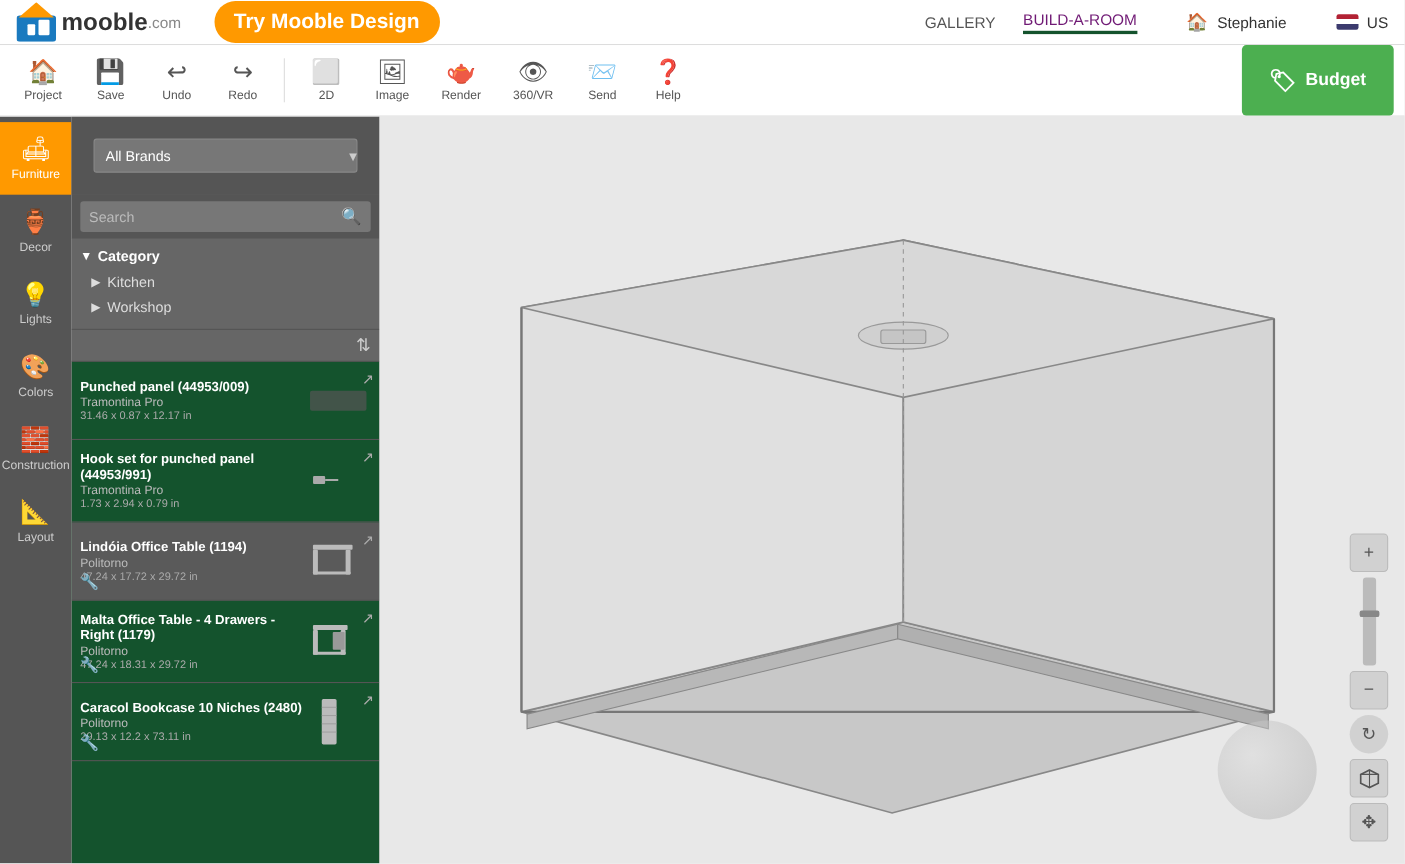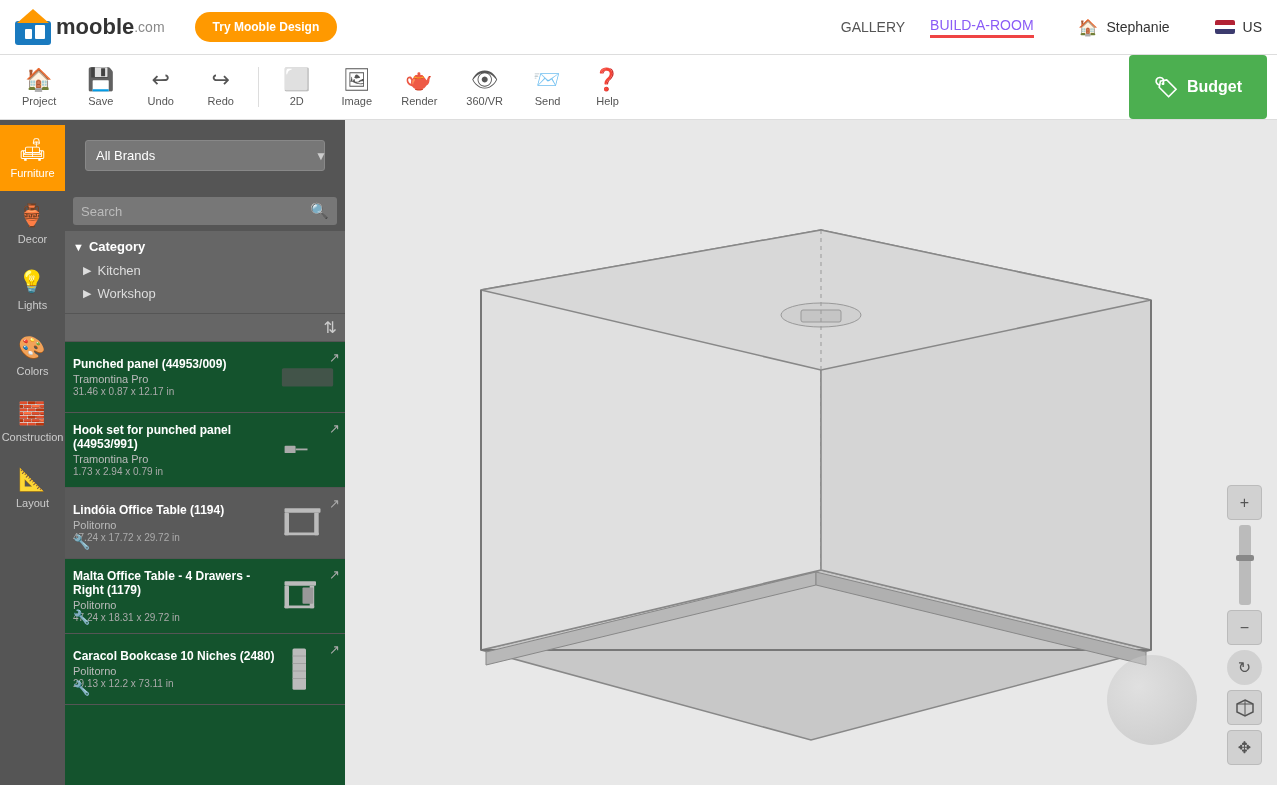--- a/index.html
+++ b/index.html
@@ -1,20 +1,20 @@
 <!DOCTYPE html>
 <html><head>
   <meta charset="utf-8">
   <style>
     * { box-sizing: border-box; margin: 0; padding: 0; }
     body { font-family: Arial, sans-serif; background: #f0f0f0; width: 1277px; height: 785px; overflow: hidden; display: flex; flex-direction: column; }
 
     
     .top-nav {
-      height: 55px;
+      height: 41px;
       background: #fff;
       display: flex;
       align-items: center;
       padding: 0 15px;
       border-bottom: 1px solid #ddd;
       flex-shrink: 0;
     }
     .logo-area {
       display: flex;
       align-items: center;
@@ -26,34 +26,34 @@
       margin-right: 5px;
     }
     .logo-text { font-size: 22px; font-weight: bold; color: #333; }
     .logo-com { font-size: 14px; color: #888; }
     .try-btn {
       background: #f90;
       color: #fff;
       border: none;
       border-radius: 20px;
       padding: 8px 18px;
-      font-size: 12px;
+      font-size: 19px;
       font-weight: bold;
       cursor: pointer;
       margin-right: auto;
     }
     .nav-links { display: flex; align-items: center; gap: 25px; }
     .nav-link {
       font-size: 14px;
       color: #555;
       cursor: pointer;
       text-decoration: none;
       font-weight: 500;
     }
-    .nav-link.active { color: #8b5cf6; border-bottom: 3px solid #ef4444; padding-bottom: 2px; }
+    .nav-link.active { color: #701a75; border-bottom: 3px solid #14532d; padding-bottom: 2px; }
     .nav-user { display: flex; align-items: center; gap: 8px; font-size: 14px; color: #333; margin-left: 20px; }
     .flag { width: 20px; height: 14px; background: linear-gradient(#b22234 33%, #fff 33%, #fff 66%, #3c3b6e 66%); border-radius: 2px; }
 
     
     .toolbar {
       height: 65px;
       background: #fff;
       display: flex;
       align-items: center;
       padding: 0 10px;

